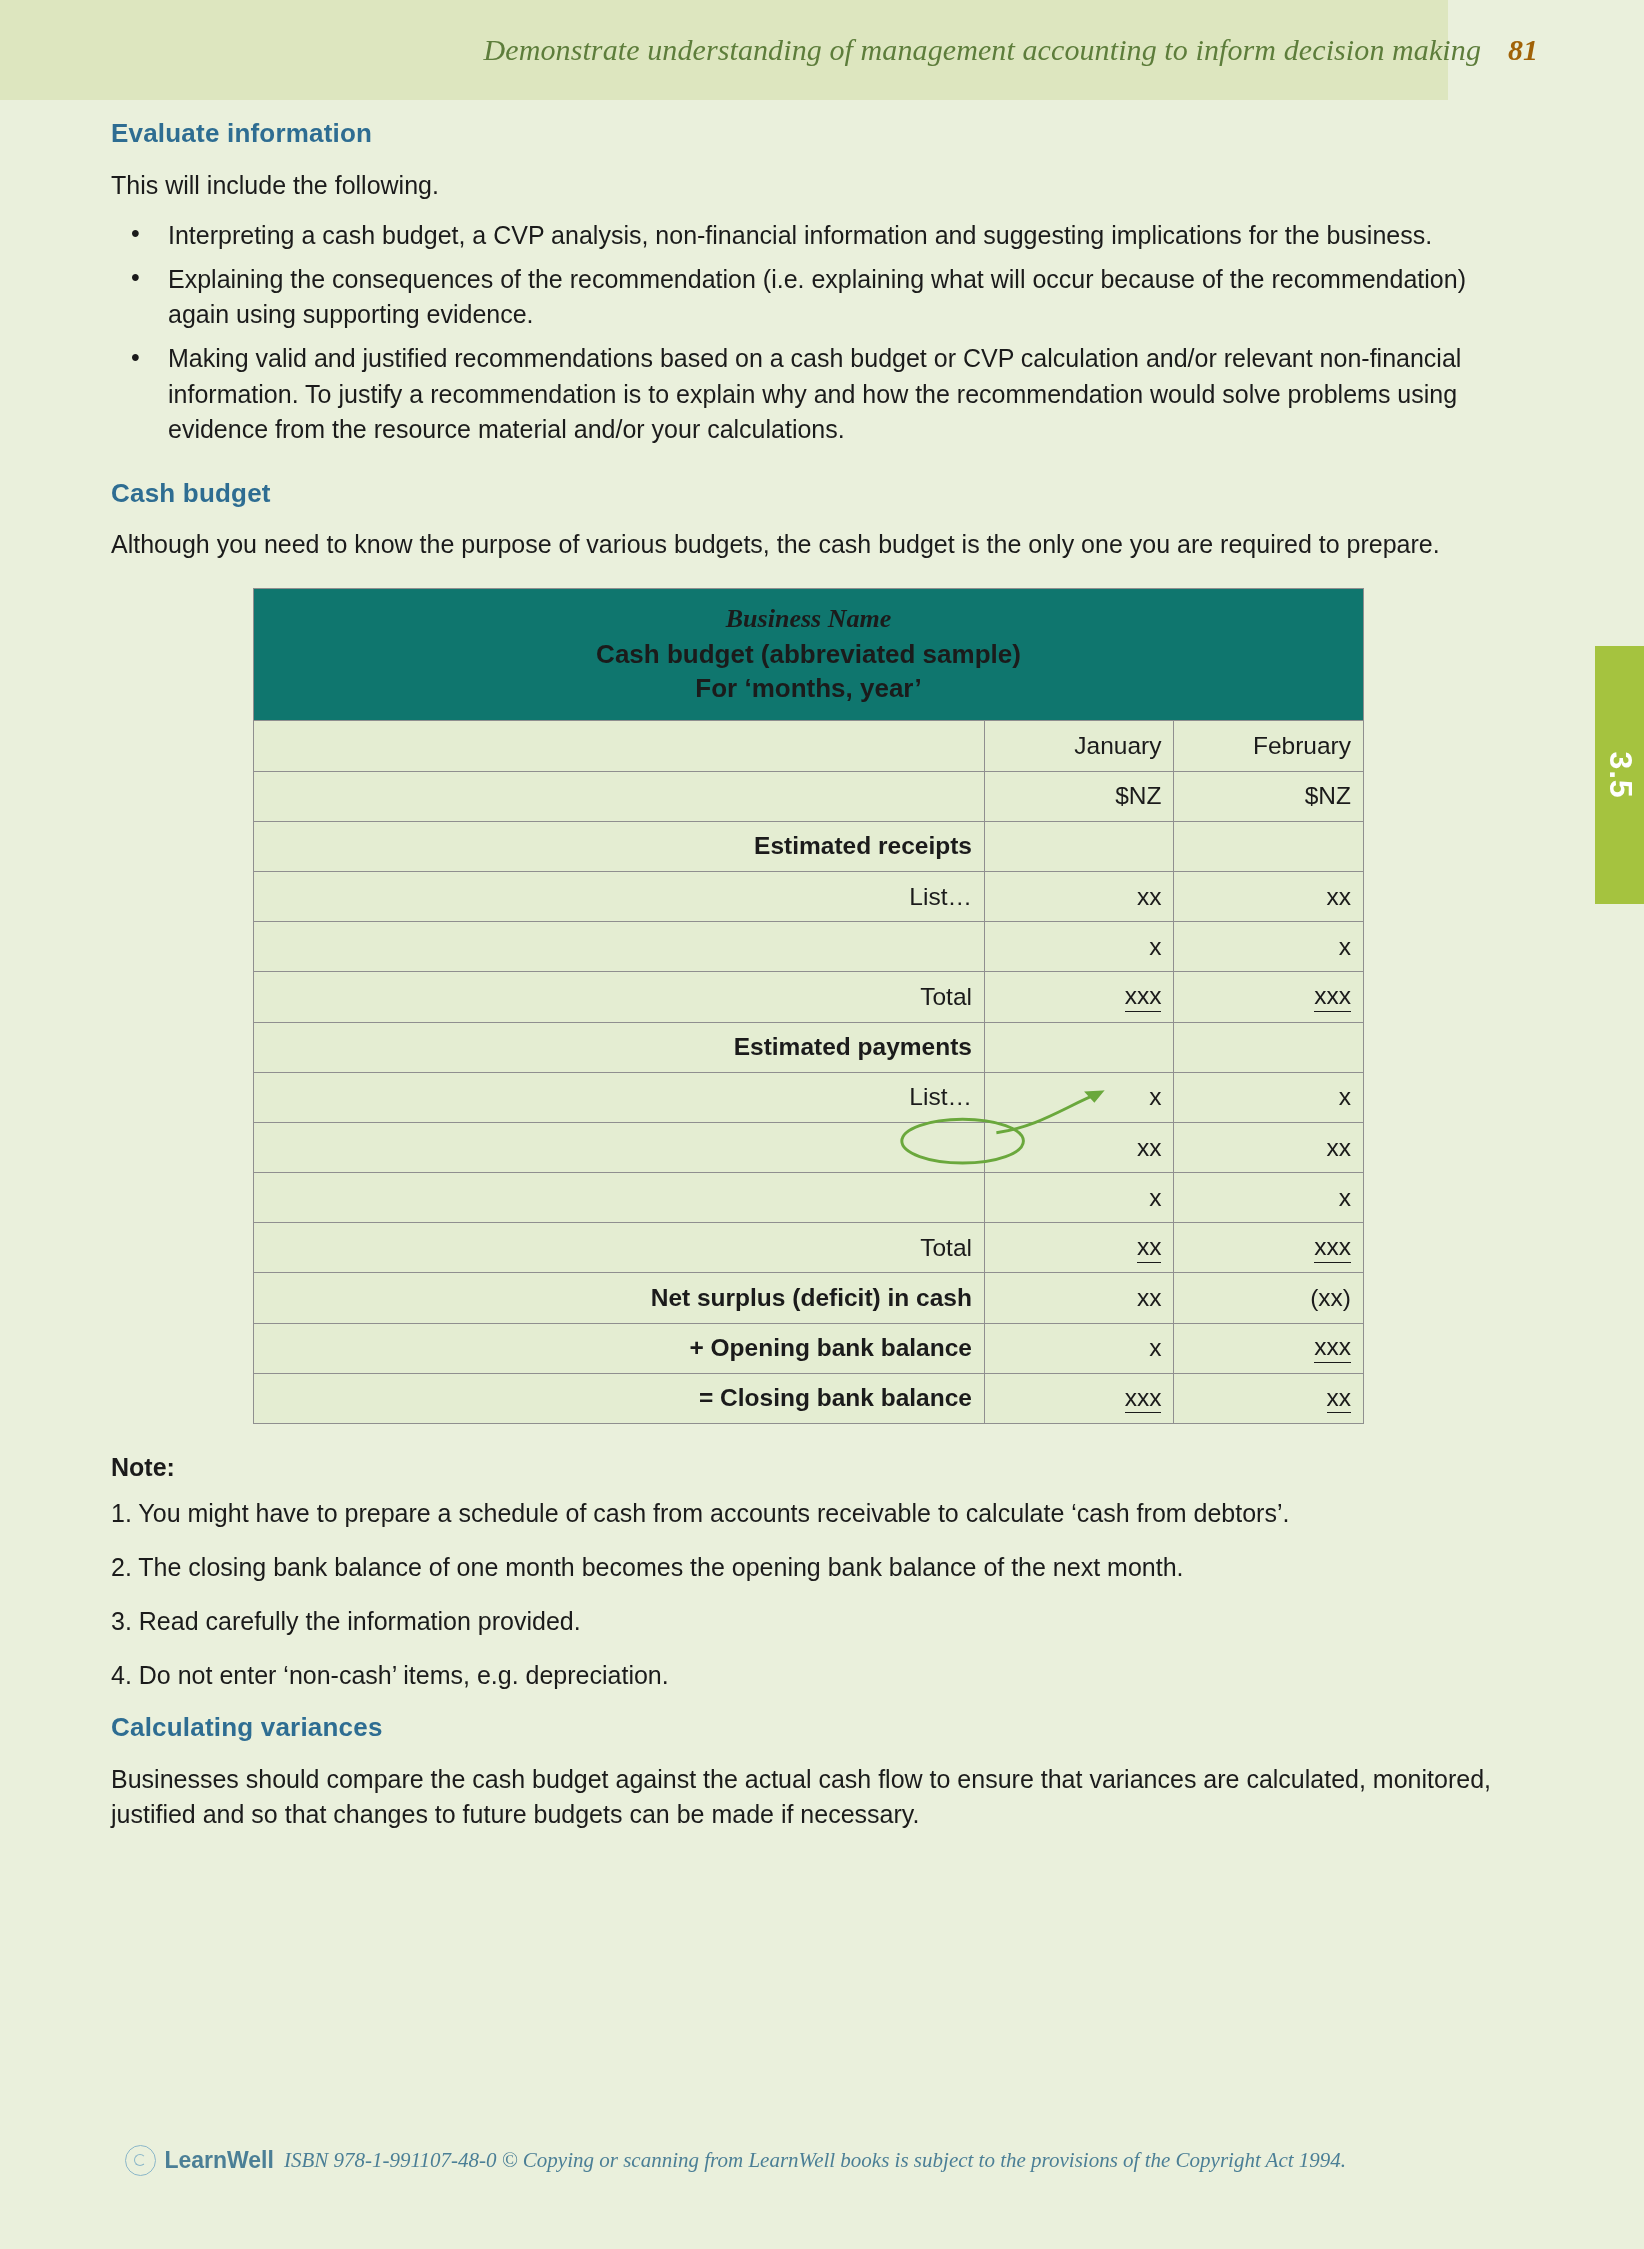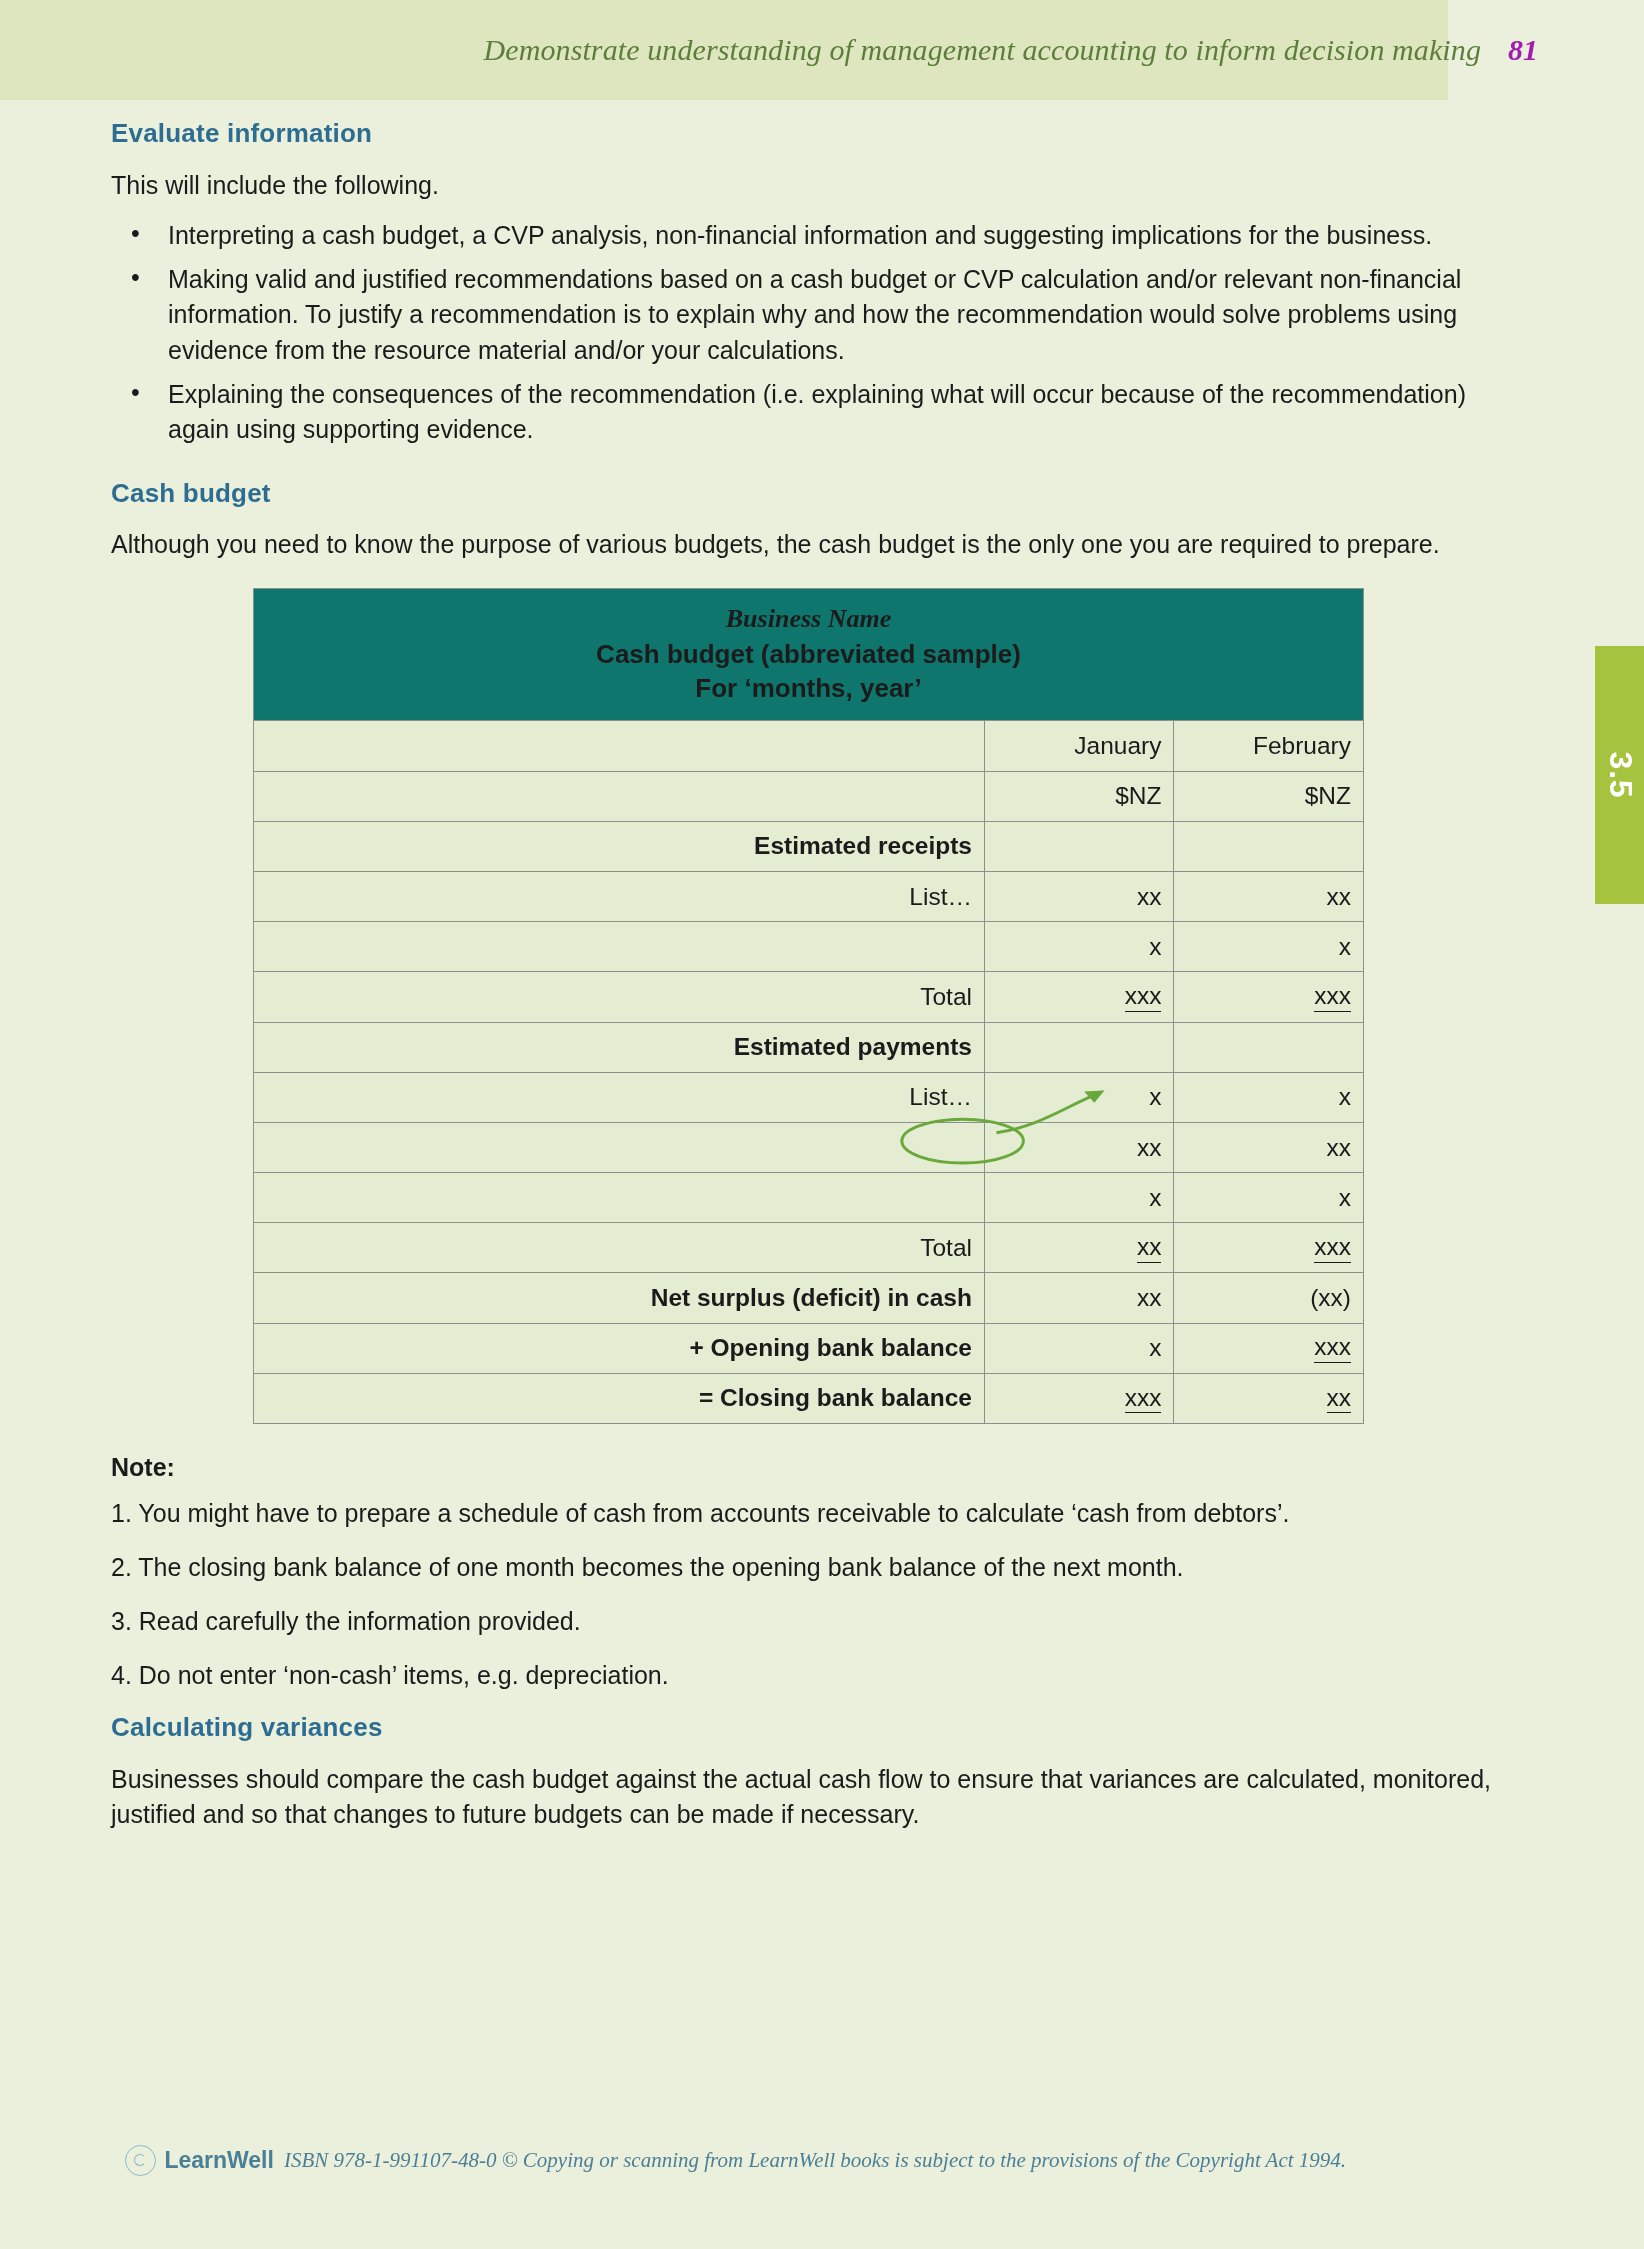--- a/index.html
+++ b/index.html
@@ -49,21 +49,21 @@
     font-size: 30px;
     color: #5d7d3b;
     letter-spacing: 0.1px;
     font-weight: 400;
   }
   .header-page-num {
     font-family: "Liberation Serif", serif;
     font-style: italic;
     font-weight: bold;
     font-size: 30px;
-    color: #a21caf;
+    color: #a16207;
     margin-left: 27px;
   }
 
   
   .side-tab {
     position: absolute;
     right: 0;
     top: 646px;
     width: 49px;
     height: 258px;
@@ -267,22 +267,22 @@
     <span class="side-tab-label">3.5</span>
   </div>
 
   <div class="content">
 
     <h2 class="section-heading">Evaluate information</h2>
     <p class="body-text">This will include the following.</p>
 
     <ul class="bullets">
       <li>Interpreting a cash budget, a CVP analysis, non-financial information and suggesting implications for the business.</li>
+      <li>Explaining the consequences of the recommendation (i.e. explaining what will occur because of the recommendation) again using supporting evidence.</li>
       <li>Making valid and justified recommendations based on a cash budget or CVP calculation and/or relevant non-financial information. To justify a recommendation is to explain why and how the recommendation would solve problems using evidence from the resource material and/or your calculations.</li>
-      <li>Explaining the consequences of the recommendation (i.e. explaining what will occur because of the recommendation) again using supporting evidence.</li>
     </ul>
 
     <h2 class="section-heading tight-top">Cash budget</h2>
     <p class="body-text">Although you need to know the purpose of various budgets, the cash budget is the only one you are required to prepare.</p>
 
     <div class="table-wrap">
       <table class="cash-budget">
         <colgroup>
           <col class="col-label">
           <col class="col-jan">

